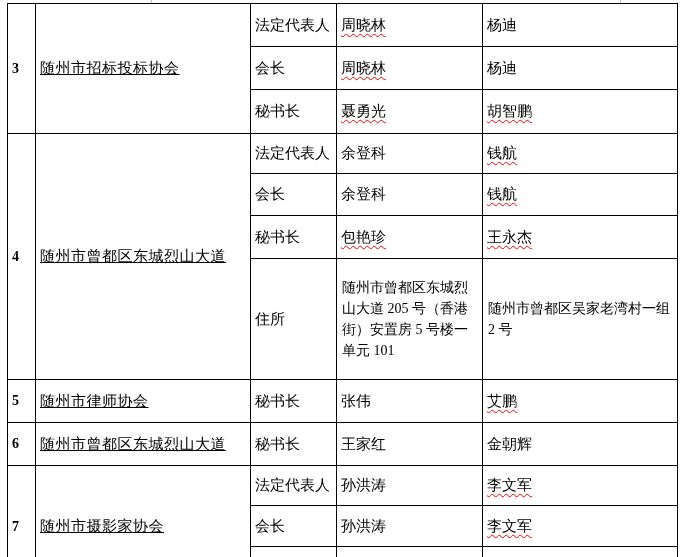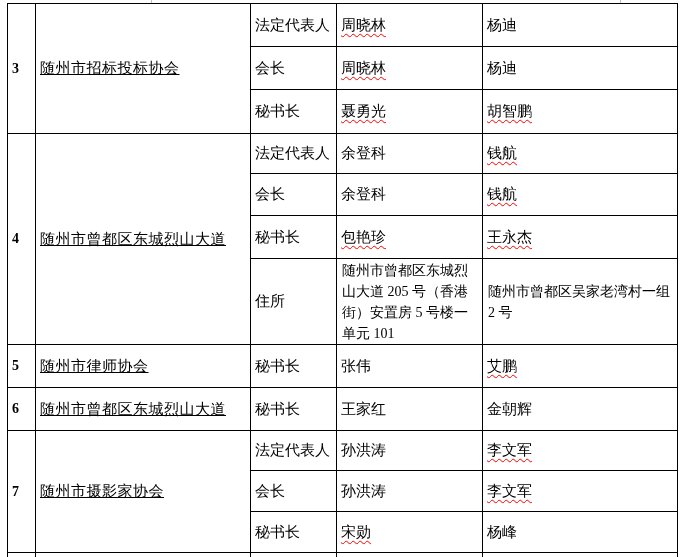--- a/index.html
+++ b/index.html
@@ -50,21 +50,21 @@
     font-weight: bold;
     font-size: 14px;
   }
   .org-cell {
     letter-spacing: 0.5px;
     text-decoration: underline;
   }
   .addr {
     font-size: 14px;
     line-height: 21px;
-    padding: 0 5px;
+    padding: 18px 5px;
   }
   .wavy {
     text-decoration-line: underline;
     text-decoration-style: wavy;
     text-decoration-color: #ff0000;
     text-decoration-thickness: 1px;
     text-underline-offset: 3px;
   }
 </style>
 </head>

